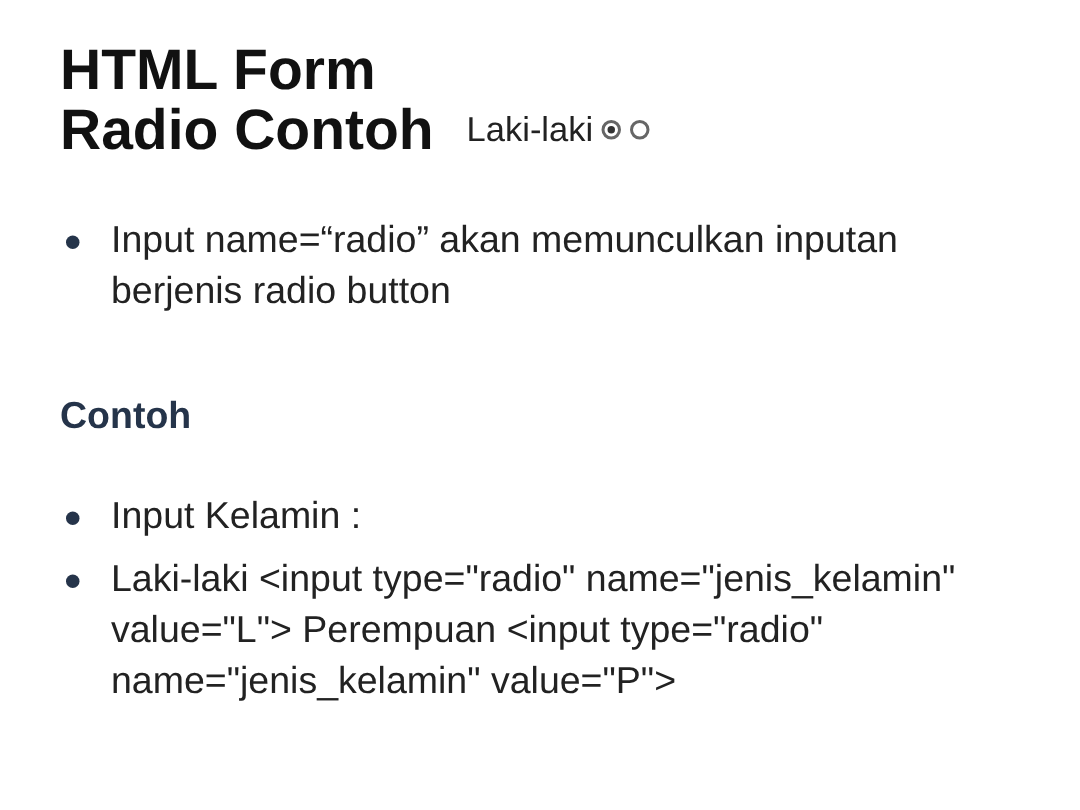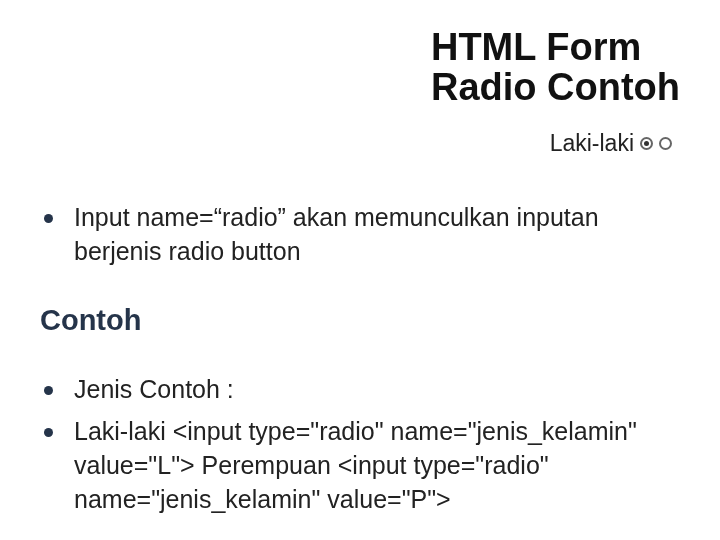--- a/index.html
+++ b/index.html
@@ -8,21 +8,20 @@
       height: 540px;
       background: #ffffff;
       font-family: Arial, sans-serif;
       padding: 28px 40px;
       color: #222;
     }
     .title-row {
       display: flex;
       align-items: flex-end;
       gap: 18px;
-      flex-direction: column;
     }
     h1 {
       font-size: 38px;
       font-weight: bold;
       line-height: 1.05;
       color: #111;
     }
     .radio-sample {
       background: #fff;
       padding: 4px 8px 4px 4px;
@@ -66,24 +65,24 @@
       content: "";
       width: 9px;
       height: 9px;
       background: #25344a;
       border-radius: 50%;
       position: absolute;
       left: 4px;
       top: 13px;
     }
     .section-label {
-      font-size: 29px;
+      font-size: 25px;
       color: #25344a;
       font-weight: bold;
-      margin-top: 36px;
+      margin-top: 52px;
       margin-bottom: 4px;
     }
   </style>
 </head>
 <body>
 
 <div class="title-row">
   <h1>
     <span>HTML Form</span><br>
     <span>Radio Contoh</span>
@@ -95,15 +94,15 @@
   </div>
 </div>
 
 <ul>
   <li>Input name=“radio” akan memunculkan inputan berjenis radio button</li>
 </ul>
 
 <div class="section-label">Contoh</div>
 
 <ul>
-  <li>Jenis Contoh :</li>
+  <li>Input Kelamin :</li>
   <li>Laki-laki &lt;input type="radio" name="jenis_kelamin" value="L"&gt; Perempuan &lt;input type="radio" name="jenis_kelamin" value="P"&gt;</li>
 </ul>
 
 </body></html>

